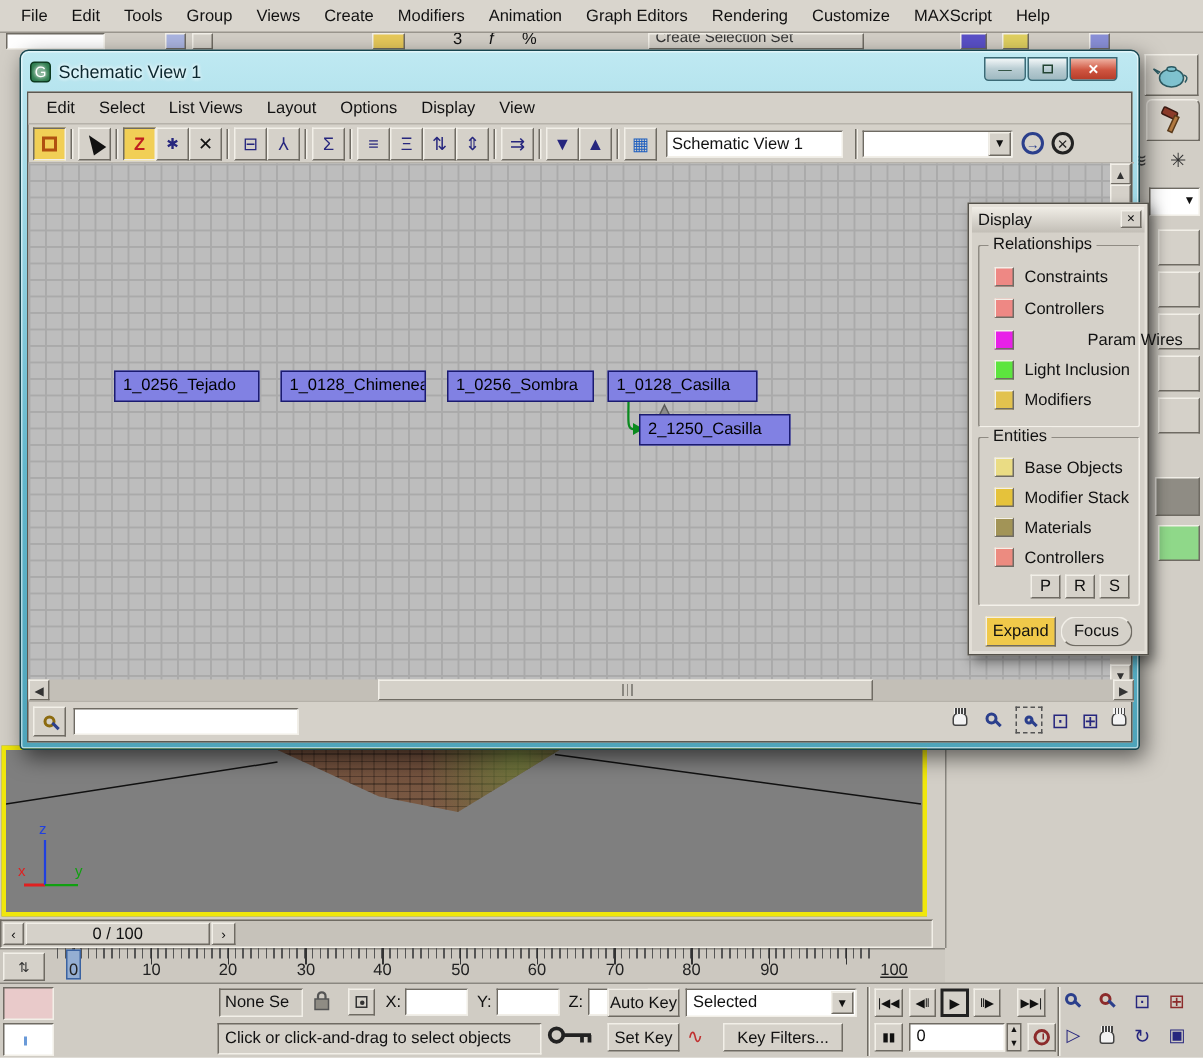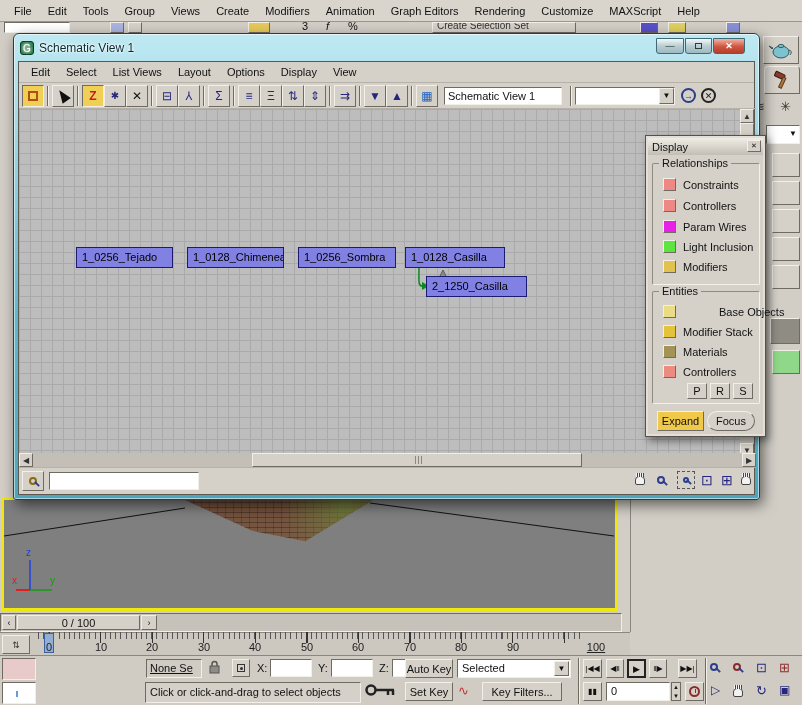--- a/index.html
+++ b/index.html
@@ -170,21 +170,21 @@
     <span class="ticklbl" style="left:481px;">90</span>
     <span class="ticklbl" style="left:564px;text-decoration:underline;">100</span>
   </div>
 
   <div class="abs" style="left:0;top:655px;width:802px;height:50px;background:#d0ccc4;border-top:1px solid #8a8780;">
     <div class="abs sunk" style="left:2px;top:2px;width:34px;height:22px;background:#e9caca;"></div>
     <div class="abs sunk" style="left:2px;top:26px;width:34px;height:22px;background:#fff;">
       <span style="position:absolute;left:13px;top:8px;width:2px;height:6px;background:#6a9ad8;"></span>
     </div>
 
-    <div class="abs sunk" style="left:146px;top:3px;width:56px;height:19px;padding:2px 3px;overflow:hidden;white-space:nowrap;text-decoration:underline;">
+    <div class="abs sunk" style="left:146px;top:3px;width:56px;height:19px;padding:2px 3px;overflow:hidden;white-space:nowrap;">
       <span>None Se</span>
     </div>
     <div class="abs" style="left:208px;top:4px;width:15px;height:17px;">
       <svg width="13" height="15" viewBox="0 0 13 15">
           <rect x="2" y="6" width="9" height="7" fill="#8f8c84" stroke="#555"></rect>
           <path d="M4 6 V4 a2.5 2.5 0 0 1 5 0 V6" fill="none" stroke="#555" stroke-width="1.5"></path>
         </svg>
     </div>
     <div class="abs btn3" style="left:232px;top:3px;width:18px;height:18px;">
       <span style="width:8px;height:8px;border:1px solid #333;display:inline-block;position:relative;">
@@ -385,30 +385,30 @@
       <span>Display</span>
       <span class="btn3" style="position:absolute;right:2px;top:2px;width:14px;height:12px;font-size:7px;">✕</span>
     </div>
     <div class="group" style="left:6px;top:27px;width:108px;height:122px;">
       <span class="gtitle">Relationships</span>
       <span class="swatch" style="left: 10px; top: 14px; background: rgb(238, 136, 132);"></span>
       <span class="flabel" style="top:15px;">Constraints</span>
       <span class="swatch" style="left: 10px; top: 35px; background: rgb(238, 136, 132);"></span>
       <span class="flabel" style="top:36px;">Controllers</span>
       <span class="swatch" style="left: 10px; top: 56px; background: rgb(232, 32, 232);"></span>
-      <span class="flabel" style="top:57px;">Param Wires</span>
+      <span class="flabel" style="top:57px;margin-left:42px;">Param Wires</span>
       <span class="swatch" style="left: 10px; top: 76px; background: rgb(92, 229, 62);"></span>
       <span class="flabel" style="top:77px;">Light Inclusion</span>
       <span class="swatch" style="left: 10px; top: 96px; background: rgb(226, 194, 78);"></span>
       <span class="flabel" style="top:97px;">Modifiers</span>
     </div>
     <div class="group" style="left:6px;top:155px;width:108px;height:113px;">
       <span class="gtitle">Entities</span>
       <span class="swatch" style="left: 10px; top: 13px; background: rgb(234, 220, 132);"></span>
-      <span class="flabel" style="top:14px;margin-left:36px;">Base Objects</span>
+      <span class="flabel" style="top:14px;">Base Objects</span>
       <span class="swatch" style="left: 10px; top: 33px; background: rgb(229, 194, 59);"></span>
       <span class="flabel" style="top:34px;">Modifier Stack</span>
       <span class="swatch" style="left: 10px; top: 53px; background: rgb(162, 148, 87);"></span>
       <span class="flabel" style="top:54px;">Materials</span>
       <span class="swatch" style="left: 10px; top: 73px; background: rgb(236, 139, 128);"></span>
       <span class="flabel" style="top:74px;">Controllers</span>
       <span class="btn3" style="position:absolute;left:34px;top:91px;width:20px;height:16px;">P</span>
       <span class="btn3" style="position:absolute;left:57px;top:91px;width:20px;height:16px;">R</span>
       <span class="btn3" style="position:absolute;left:80px;top:91px;width:20px;height:16px;">S</span>
     </div>

